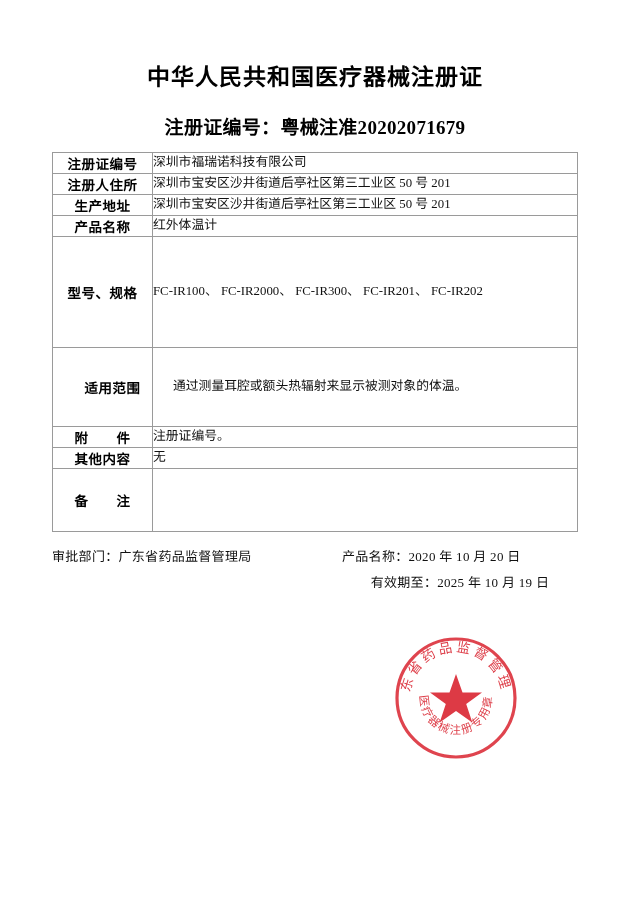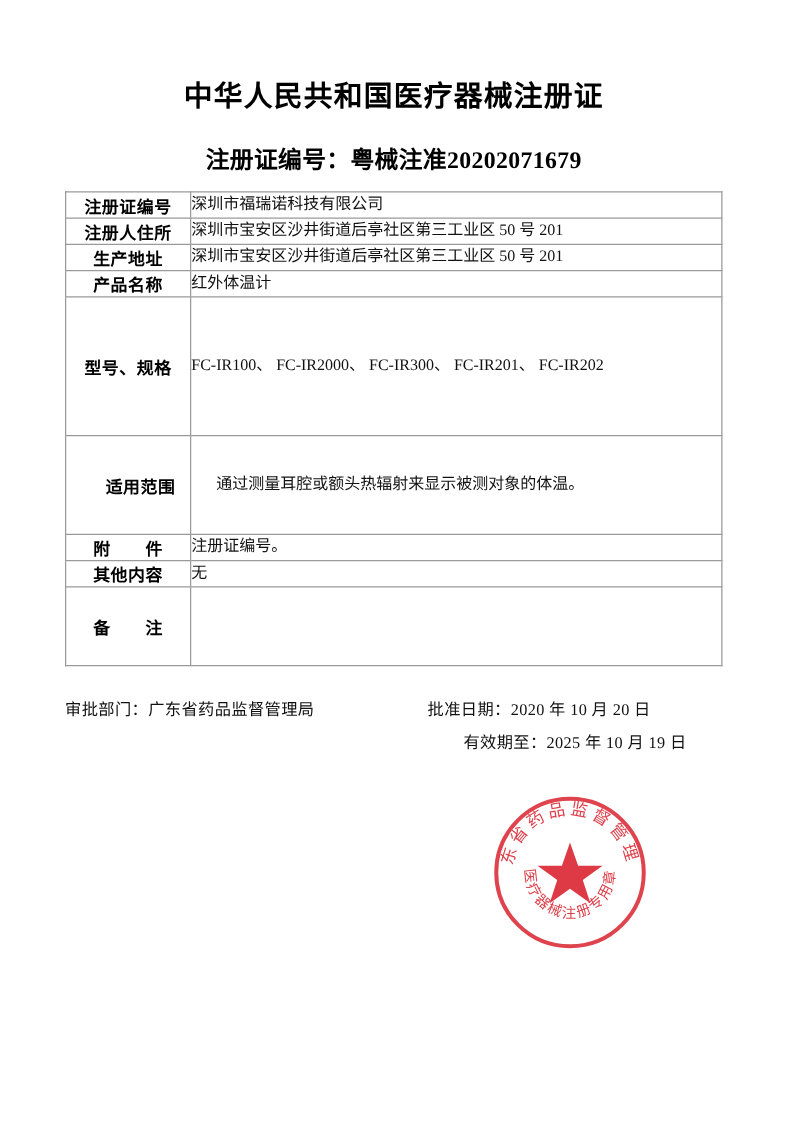--- a/index.html
+++ b/index.html
@@ -82,21 +82,21 @@
   tr.r-struct td.value,
   tr.r-scope td.value {
     vertical-align: middle;
   }
   tr.r-model td.value { vertical-align: middle; }
   .model-text { line-height: 1.6; }
   .struct-text { line-height: 1.75; }
 
   .footer {
     width: 526px;
-    margin-top: 24px;
+    margin-top: 14px;
     position: relative;
     font-size: 13px;
     color: #111;
   }
   .footer-row {
     display: flex;
     justify-content: space-between;
     align-items: baseline;
     margin-bottom: 7px;
   }
@@ -173,21 +173,21 @@
       </tr>
     </tbody>
   </table>
 
   <div class="footer">
     <div class="footer-row">
       <span class="footer-left">
         <span>审批部门：</span><span>广东省药品监督管理局</span>
       </span>
       <span class="footer-right">
-        <span>批准日期：</span><span>2020 年 10 月 20 日</span>
+        <span>产品名称：</span><span>2020 年 10 月 20 日</span>
       </span>
     </div>
     <div class="footer-row">
       <span class="footer-spacer"></span>
       <span class="footer-right second">
         <span>有效期至：</span><span>2025 年 10 月 19 日</span>
       </span>
     </div>
   </div>
 

